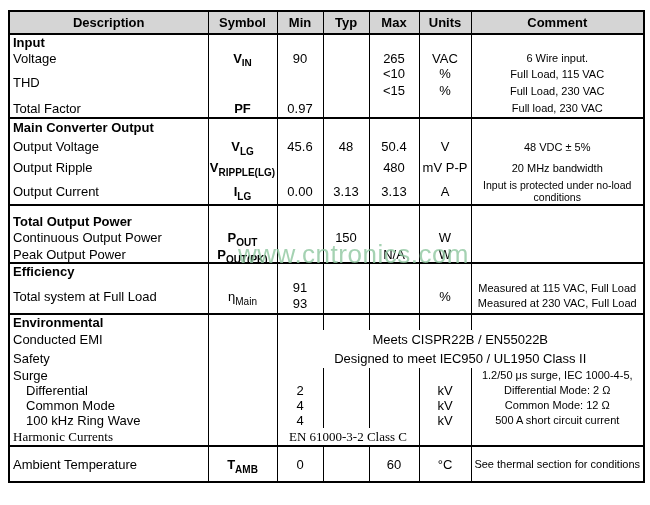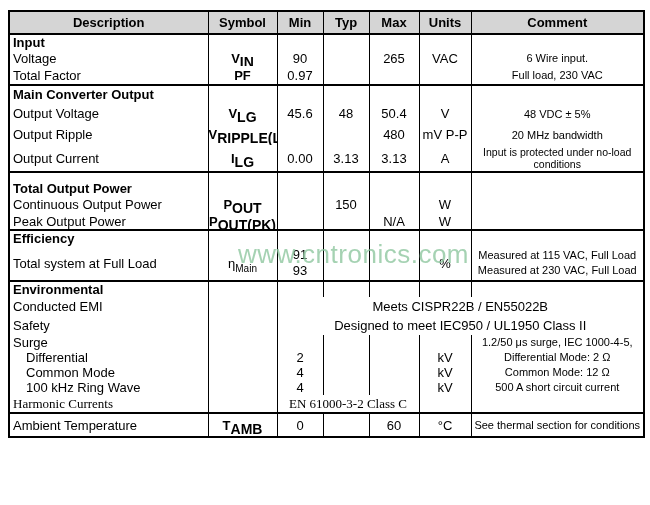--- a/index.html
+++ b/index.html
@@ -36,21 +36,21 @@
     vertical-align:middle;
     overflow:hidden;
     white-space:nowrap;
   }
   .spec tbody tr:first-child td{border-top:2px solid var(--border);}
   td.col-description{text-align:left;padding-left:3px;}
   td.col-symbol{font-weight:bold;}
   td.col-comment{font-size:11px;}
   td .title, td.col-description .ln{white-space:nowrap;}
   .title{font-weight:bold;}
-  sub{font-size:14px;line-height:0;}
+  sub{font-size:10px;line-height:0;}
   .sym-eta{font-weight:normal !important;font-size:11px;}
   .sym-eta sub{font-size:10px;}
   .merged{font-size:11px;text-align:center;font-weight:normal !important;}
   .cmt-small{font-size:10.5px !important;}
   .ln{line-height:16px;}
   .cmt-small .ln{line-height:12px;}
   .surge-desc .ln:not(:first-child){padding-left:13px;}
   
   [data-name="row-input-title"]{height:16px;}
   [data-name="row-voltage"]{height:16px;}
@@ -68,21 +68,21 @@
   [data-name="row-peak-power"]{height:17px;}
   [data-name="row-eff-title"]{height:15px;}
   [data-name="row-efficiency-total"]{height:35px;}
   [data-name="row-efficiency-total"] td.col-comment .ln{line-height:15.5px;}
   [data-name="row-env-title"]{height:16px;}
   [data-name="row-conducted-emi"]{height:19px;}
   [data-name="row-safety"]{height:19px;}
   [data-name="row-surge"]{height:60px;}
   [data-name="row-surge"] .ln{line-height:15px;}
   [data-name="row-harmonic-currents"]{height:18px;font-family:Liberation Serif, serif;}
-  [data-name="row-ambient-temperature"]{height:24px;}
+  [data-name="row-ambient-temperature"]{height:36px;}
   .watermark{
     position:absolute;
     left:238px;
     top:239px;
     font-size:26px;
     letter-spacing:0.5px;
     color:var(--watermark);
     opacity:0.8;
     pointer-events:none;
     z-index:5;
@@ -125,20 +125,38 @@
         </tr>
         <tr data-name="row-voltage">
           <td class="col-description" data-name="description-cell">Voltage</td>
           <td class="col-symbol" data-name="symbol-cell"><span>V</span><sub>IN</sub></td>
           <td class="col-min" data-name="min-cell">90</td>
           <td class="col-typ" data-name="typ-cell"></td>
           <td class="col-max" data-name="max-cell">265</td>
           <td class="col-units" data-name="units-cell">VAC</td>
           <td class="col-comment" data-name="comment-cell">6 Wire input.</td>
         </tr>
+        <tr data-name="row-thd">
+          <td class="col-description" data-name="description-cell">THD</td>
+          <td class="col-symbol" data-name="symbol-cell"></td>
+          <td class="col-min" data-name="min-cell"></td>
+          <td class="col-typ" data-name="typ-cell"></td>
+          <td class="col-max" data-name="max-cell">
+            <div class="ln">&lt;10</div>
+            <div class="ln">&lt;15</div>
+          </td>
+          <td class="col-units" data-name="units-cell">
+            <div class="ln">%</div>
+            <div class="ln">%</div>
+          </td>
+          <td class="col-comment" data-name="comment-cell">
+            <div class="ln">Full Load, 115 VAC</div>
+            <div class="ln">Full Load, 230 VAC</div>
+          </td>
+        </tr>
         <tr data-name="row-power-factor">
           <td class="col-description" data-name="description-cell">Total Factor</td>
           <td class="col-symbol" data-name="symbol-cell"><span>PF</span></td>
           <td class="col-min" data-name="min-cell">0.97</td>
           <td class="col-typ" data-name="typ-cell"></td>
           <td class="col-max" data-name="max-cell"></td>
           <td class="col-units" data-name="units-cell"></td>
           <td class="col-comment" data-name="comment-cell">Full load, 230 VAC</td>
         </tr>
       </tbody>

